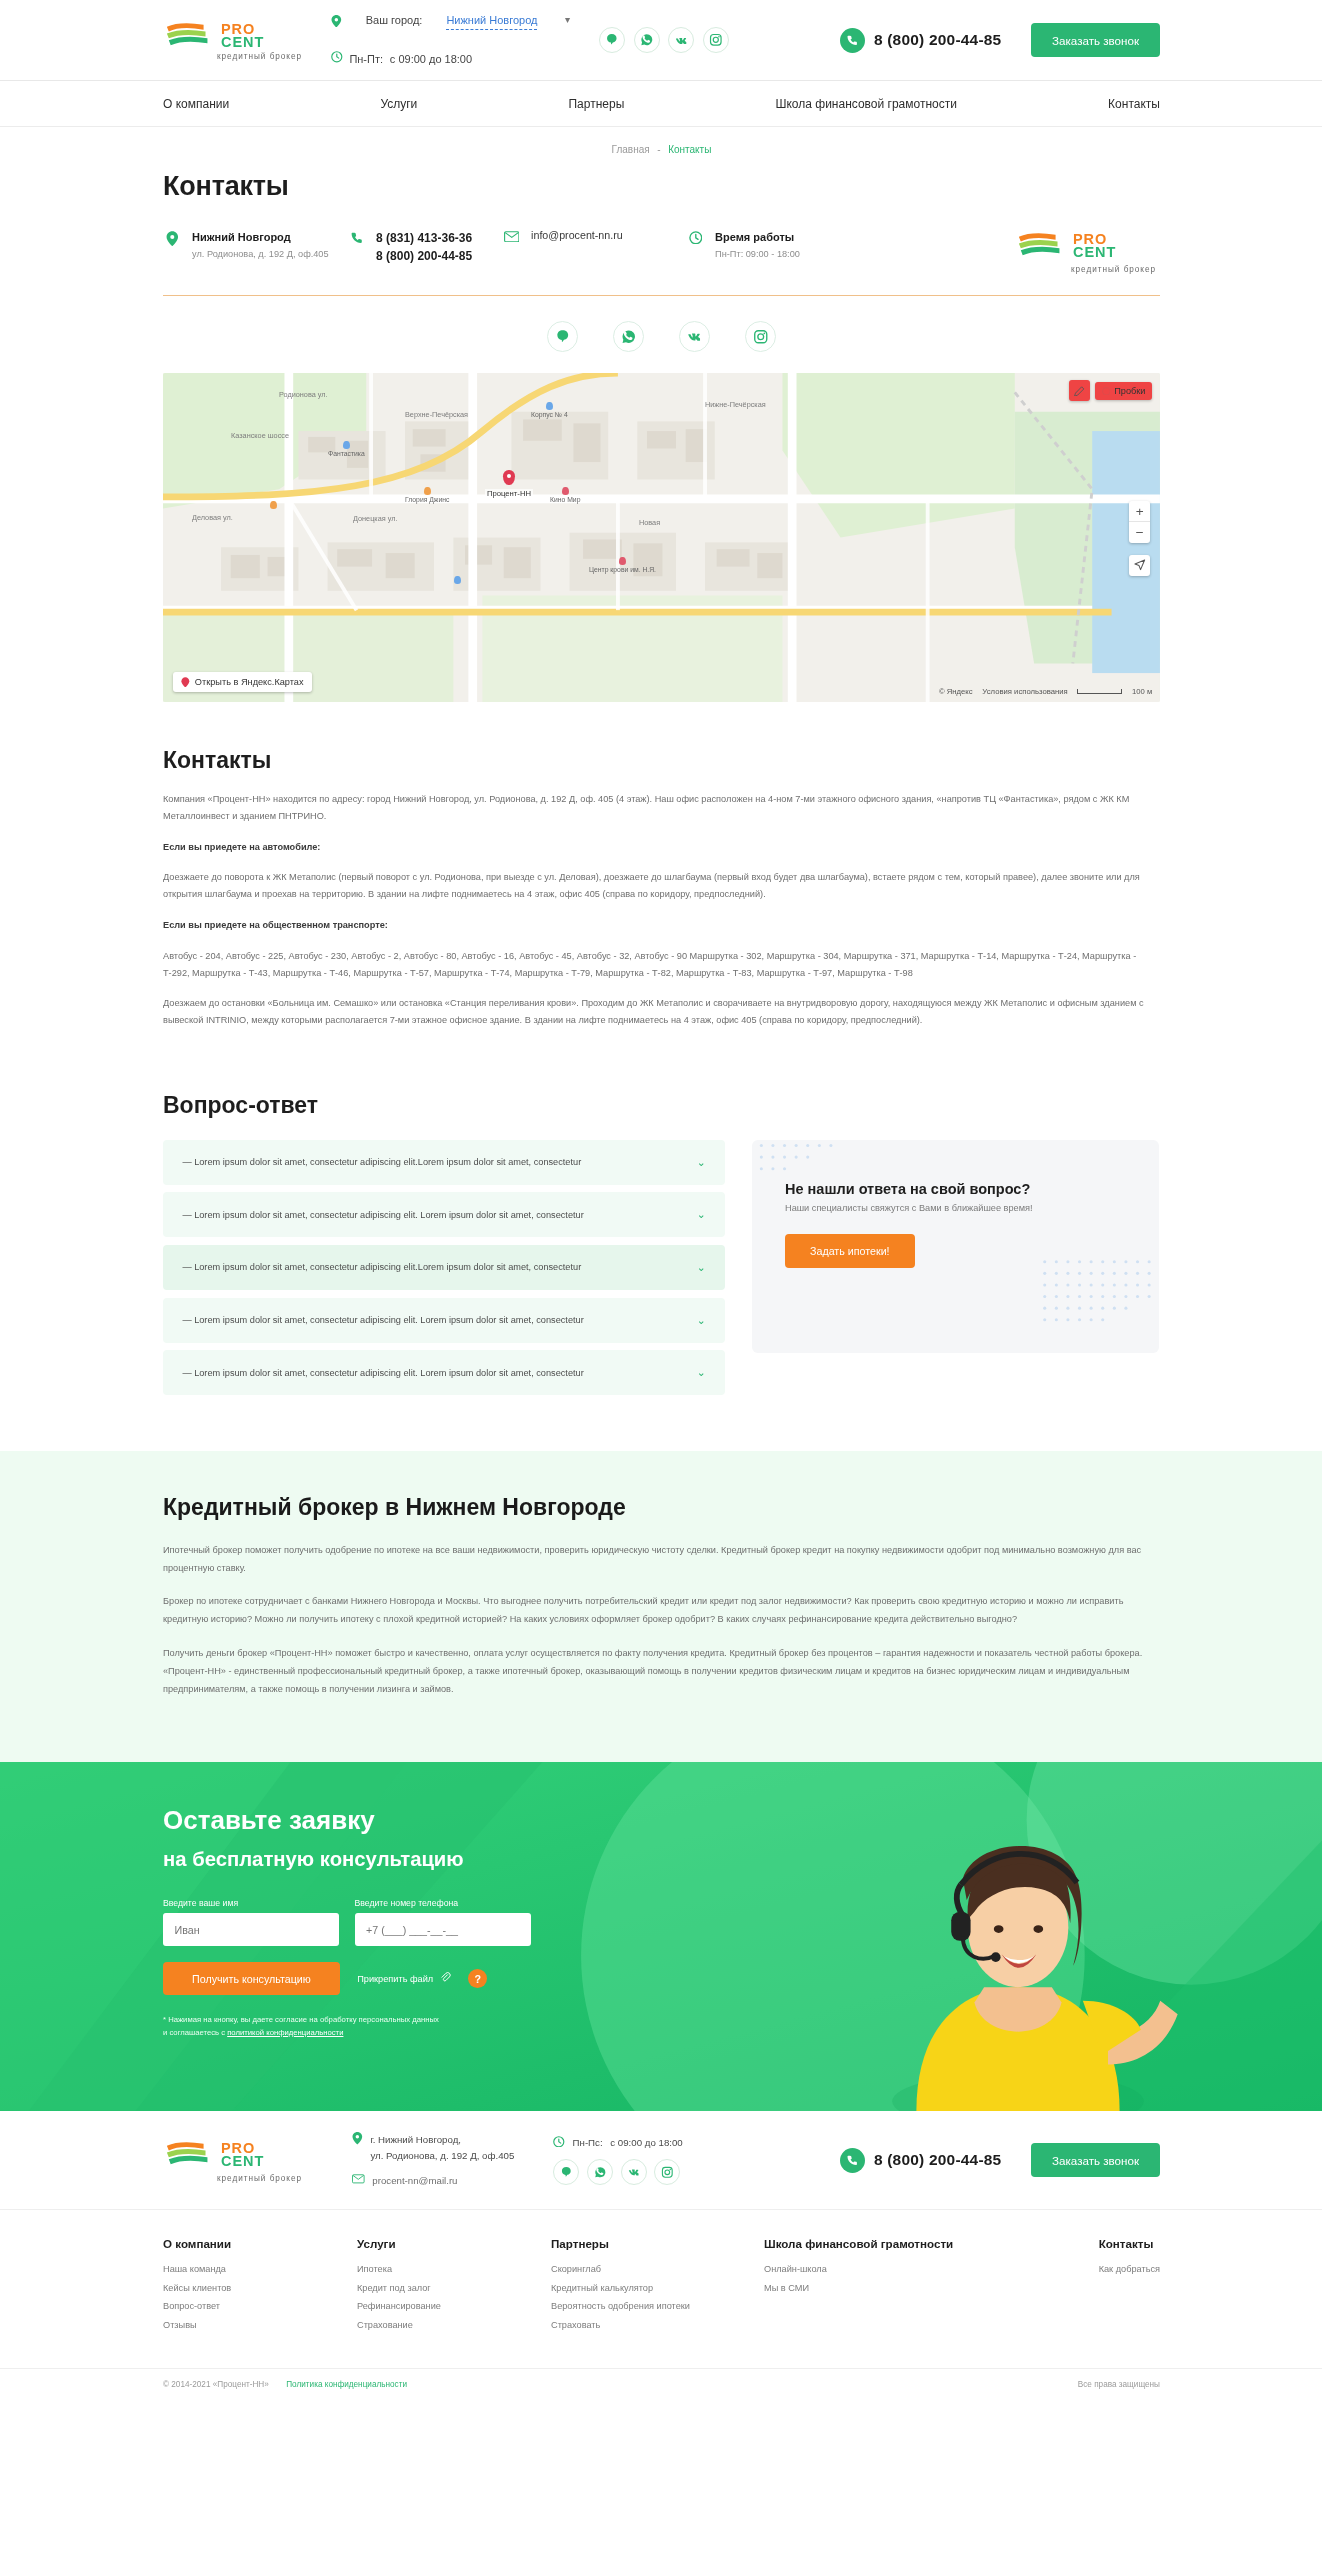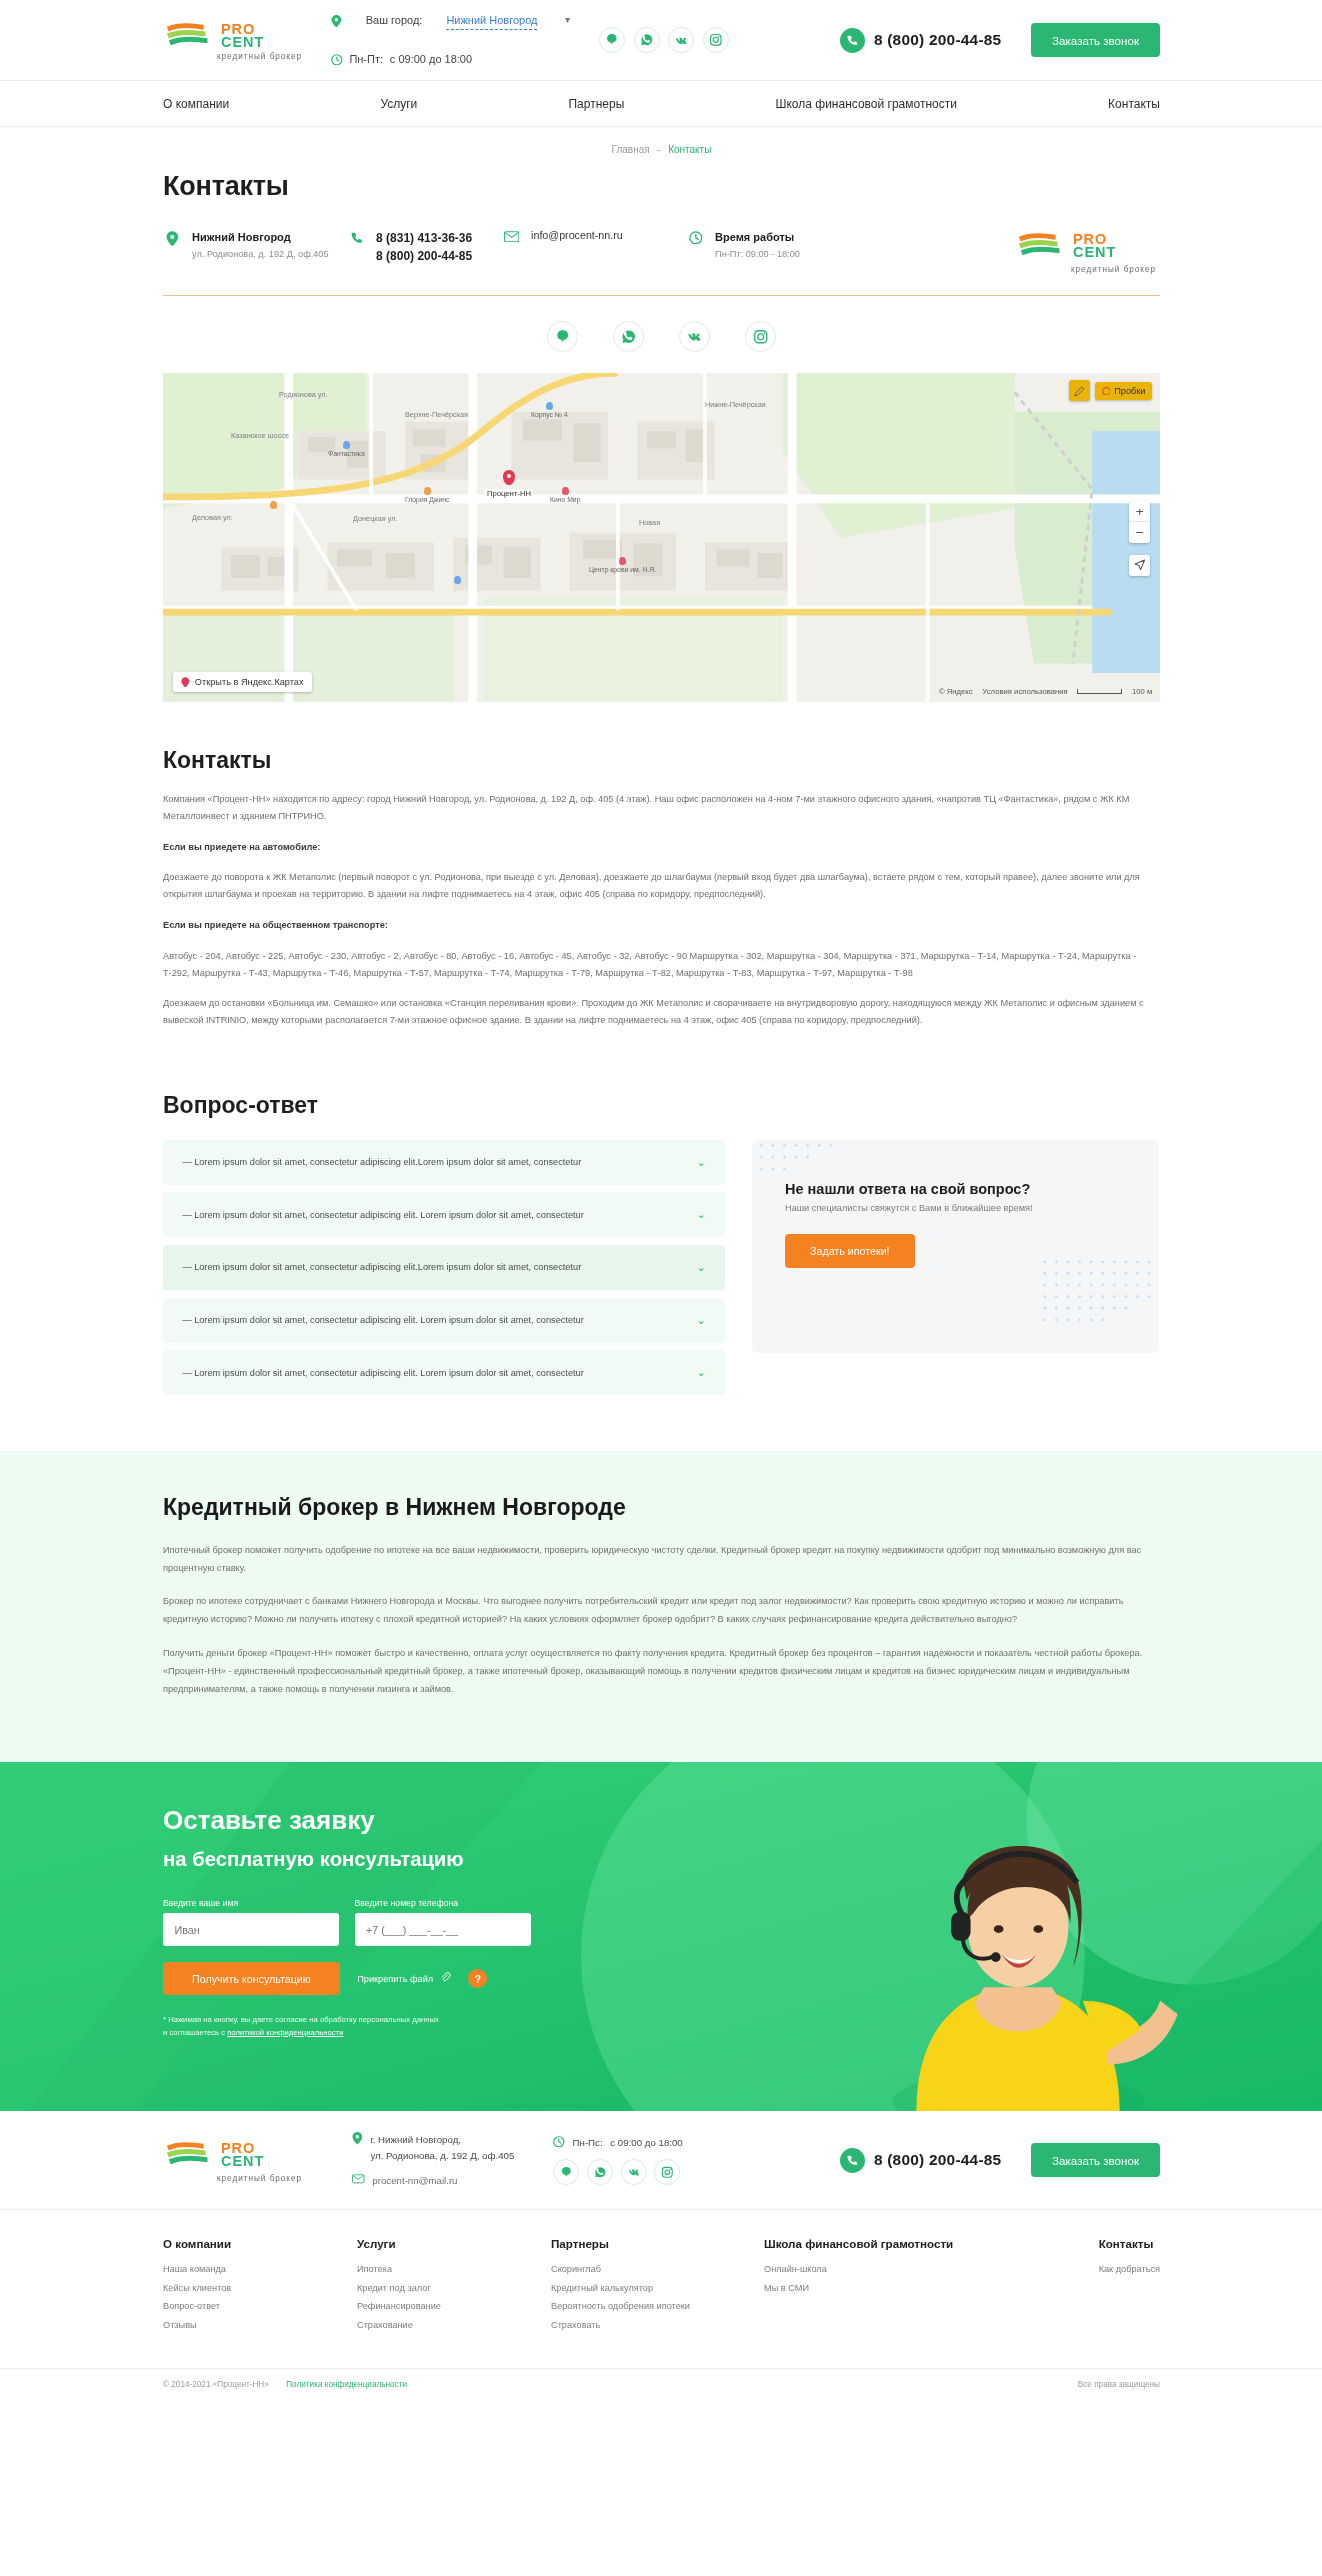--- a/index.html
+++ b/index.html
@@ -25,21 +25,21 @@
   .logo-svg { display: block; }
   .logo-sub {
     font-size: 8.2px; letter-spacing: .12em; color: #6b6b6b;
     text-align: right; margin-top: 1.9px; padding-right: 3.9px;
   }
   .city-block { margin-left: 25px; font-size: 11px; color: #444; line-height: 1.55; }
   .city-row { display: flex; align-items: center; gap: 24px; white-space: nowrap; }
   .pin-ico { color: #2bb673; display: inline-flex; }
   .city-link { color: #3a7bd5; border-bottom: 1px dashed #3a7bd5; cursor: pointer; }
   .chev-s { color: #777; font-size: 8.7px; margin-left: 1.9px; }
-  .hours-row { display: flex; align-items: center; gap: 6.8px; margin-top: 21px; white-space: nowrap; }
+  .hours-row { display: flex; gap: 6.8px; margin-top: 21px; white-space: nowrap; }
 
   .socials { display: flex; gap: 8.7px; margin-left: 27px; }
   .soc {
     width: 26px; height: 26px; border-radius: 50%; border: 1px solid #d8ecdf;
     display: flex; align-items: center; justify-content: center; background: #fff;
   }
   .soc svg { display: block; }
 
   .phone-block { display: flex; align-items: center; gap: 8.7px; margin-left: auto; }
   .phone-circle {
@@ -88,21 +88,21 @@
   
   .map {
     position: relative; height: 329px; border-radius: 1.9px; overflow: hidden;
     background: #eaf3e4;
   }
   .map-canvas { position: absolute; inset: 0; }
   .map-btn-tl {
     position: absolute; top: 7.7px; right: 7.7px; display: flex; gap: 4.8px; align-items: center;
   }
   .mbtn {
-    background: #eab308; border-radius: 2.9px; box-shadow: 0 1px 2.9px rgba(0,0,0,.25);
+    background: #ef4444; border-radius: 2.9px; box-shadow: 0 1px 2.9px rgba(0,0,0,.25);
     font-size: 9.2px; padding: 3.9px 6.8px; display: flex; align-items: center; gap: 3.9px; color: #333;
   }
   .mbtn.sq { width: 21px; height: 21px; padding: 0; justify-content: center; }
   .zoomctl {
     position: absolute; right: 9.7px; top: 128px; width: 21px;
     background: #fff; border-radius: 2.9px; box-shadow: 0 1px 2.9px rgba(0,0,0,.25);
     font-size: 13.6px; color: #555; text-align: center;
   }
   .zoomctl div { height: 21px; line-height: 21px; cursor: pointer; }
   .zoomctl div:first-child { border-bottom: 1px solid #e5e5e5; }

